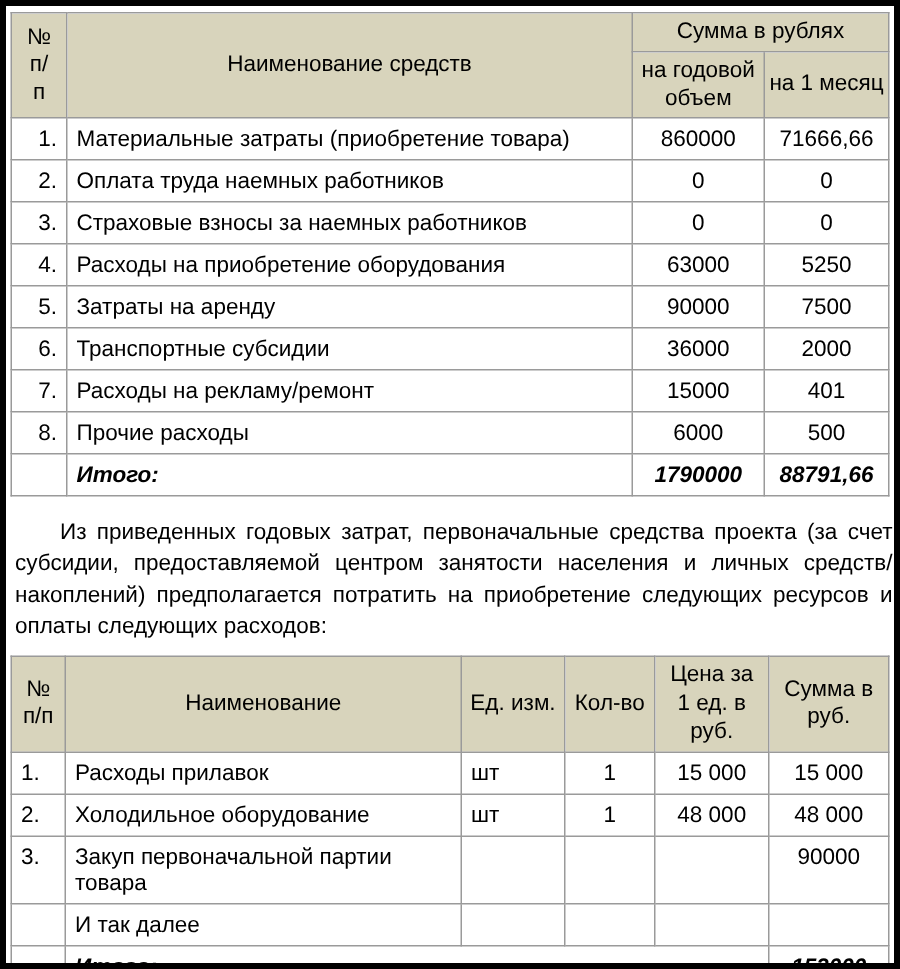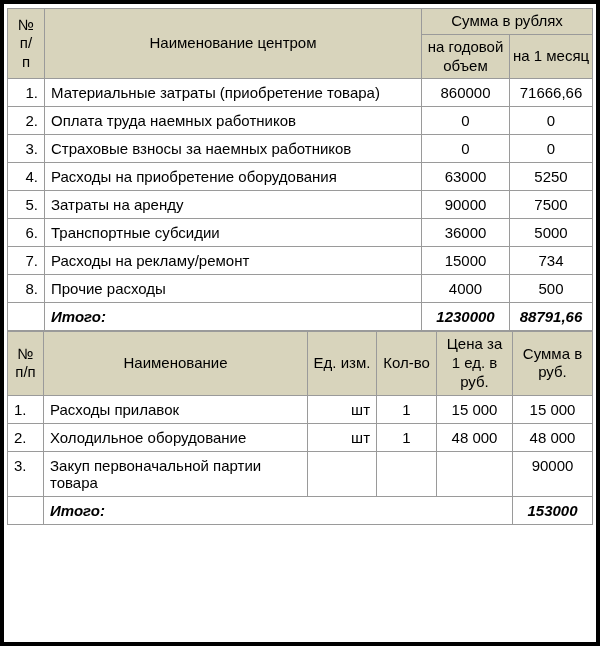--- a/index.html
+++ b/index.html
@@ -14,21 +14,21 @@
   thead th{
     background:#d8d4bc;font-weight:normal;text-align:center;vertical-align:middle;
     white-space:pre-line;line-height:1.25;padding:3px 2px;
   }
   .t1 tbody td{height:28px;vertical-align:middle;padding:2px 6px;}
   .t2 tbody td{vertical-align:top;padding:5px 6px;}
   .num-r{text-align:right;padding-right:4px;}
   .num-l{text-align:left;padding-left:5px;}
   .name{text-align:left;padding-left:9px;}
   .r{text-align:center;padding-right:7px;}
-  .c{text-align:right;margin-top:40px;}
+  .c{text-align:left;margin-top:40px;}
   .total td{font-weight:bold;font-style:italic;}
   .t1 .grp{height:24px;}
   .t1 .sub th{height:38px;}
   .t2 thead th{height:62px;}
   .t2 .row3 td{height:38px;}
   .para{
     margin:13px 3px 9px 3px;width:585px;
     font-size:15px;line-height:21px;text-align:justify;text-indent:30px;
   }
 </style>
@@ -41,21 +41,21 @@
     <colgroup>
       <col style="width:37px">
         <col style="width:377px">
         <col style="width:88px">
         <col style="width:83px">
     </colgroup>
     <thead>
       <tr class="grp">
         <th rowspan="2">№ п/
 п</th>
-        <th rowspan="2">Наименование центром</th>
+        <th rowspan="2">Наименование средств</th>
         <th colspan="2">Сумма в рублях</th>
       </tr>
       <tr class="sub">
         <th>на годовой
 объем</th>
         <th>на 1 месяц</th>
       </tr>
     </thead>
     <tbody>
       <tr>
@@ -85,43 +85,44 @@
       <tr>
         <td class="num-r">5.</td>
         <td class="name">Затраты на аренду</td>
         <td class="r">90000</td>
         <td class="r">7500</td>
       </tr>
       <tr>
         <td class="num-r">6.</td>
         <td class="name">Транспортные субсидии</td>
         <td class="r">36000</td>
-        <td class="r">5000</td>
+        <td class="r">2000</td>
       </tr>
       <tr>
         <td class="num-r">7.</td>
         <td class="name">Расходы на рекламу/ремонт</td>
         <td class="r">15000</td>
-        <td class="r">734</td>
+        <td class="r">401</td>
       </tr>
       <tr>
         <td class="num-r">8.</td>
         <td class="name">Прочие расходы</td>
-        <td class="r">4000</td>
+        <td class="r">6000</td>
         <td class="r">500</td>
       </tr>
       <tr class="total">
         <td></td>
         <td class="name">Итого:</td>
-        <td class="r">1230000</td>
+        <td class="r">1790000</td>
         <td class="r">88791,66</td>
       </tr>
     </tbody>
   </table>
 
+  <p class="para">Из приведенных годовых затрат, первоначальные средства проекта (за счет субсидии, предоставляемой центром занятости населения и личных средств/накоплений) предполагается потратить на приобретение следующих ресурсов и оплаты следующих расходов:</p>
 
   <table class="t2">
     <colgroup>
       <col style="width:36px">
         <col style="width:264px">
         <col style="width:69px">
         <col style="width:60px">
         <col style="width:76px">
         <col style="width:80px">
     </colgroup>
@@ -157,20 +158,28 @@
         <td class="r">48 000</td>
       </tr>
       <tr class="row3">
         <td class="num-l">3.</td>
         <td class="name">Закуп первоначальной партии товара</td>
         <td class="c"></td>
         <td class="r"></td>
         <td class="r"></td>
         <td class="r">90000</td>
       </tr>
+      <tr>
+        <td class="num-l"></td>
+        <td class="name">И так далее</td>
+        <td class="c"></td>
+        <td class="r"></td>
+        <td class="r"></td>
+        <td class="r"></td>
+      </tr>
       <tr class="total">
         <td></td>
         <td colspan="4" class="name">Итого:</td>
         <td class="r">153000</td>
       </tr>
     </tbody>
   </table>
 
 </div>
 

